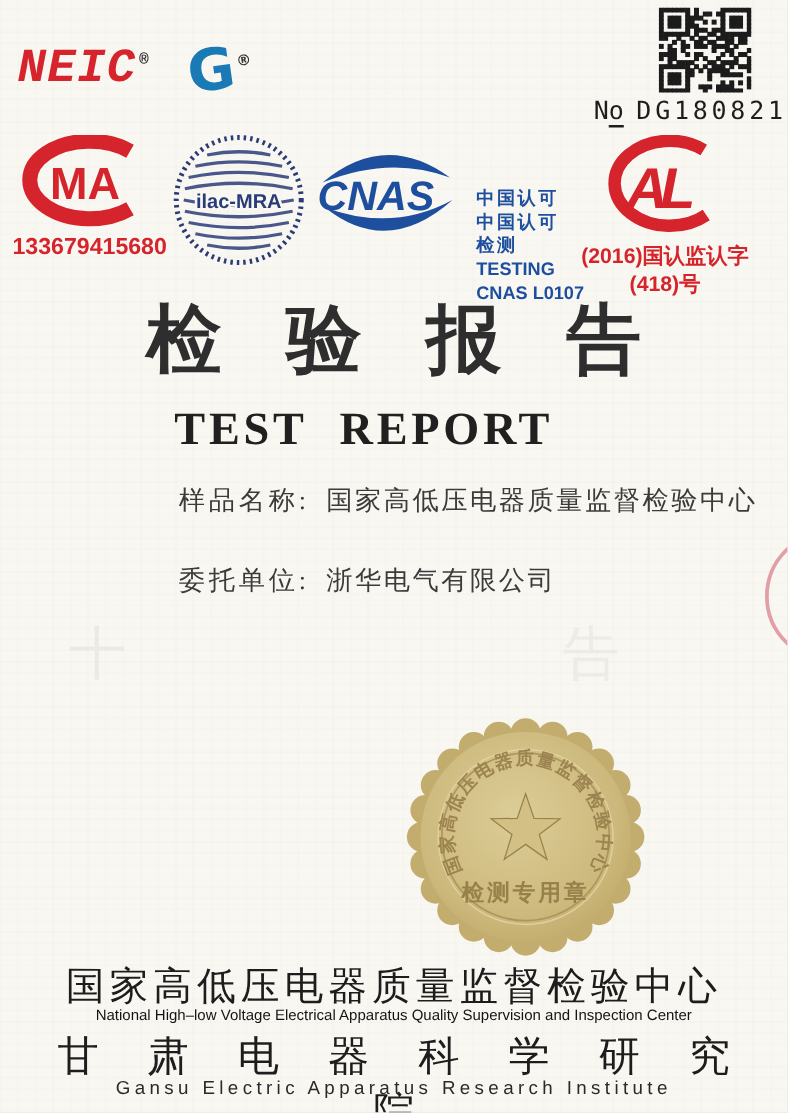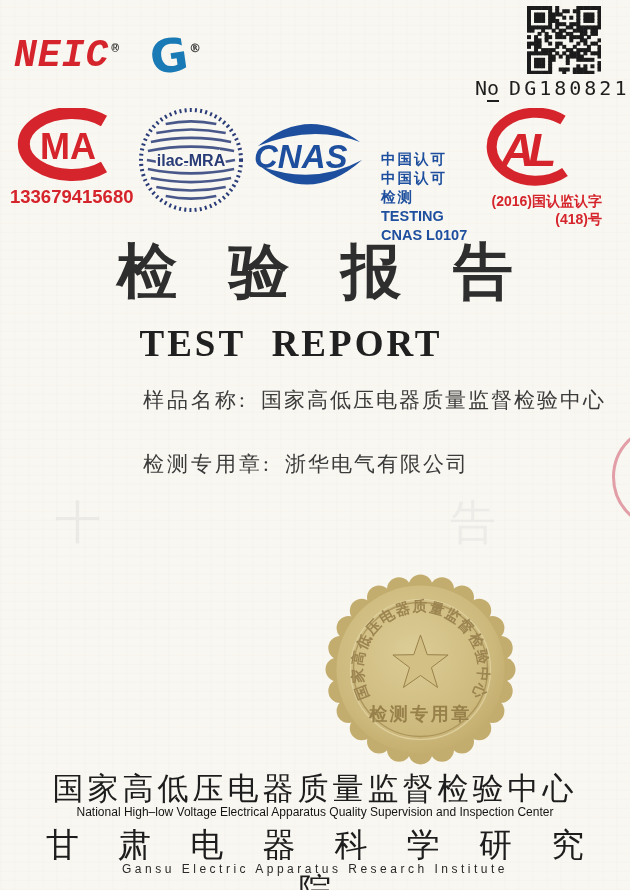--- a/index.html
+++ b/index.html
@@ -18,38 +18,38 @@
   .glogo{left:150px;top:28px;font-weight:bold;font-size:46px;color:#1a7ab5;font-family:"DejaVu Sans",sans-serif;transform:rotate(-8deg);}
   .glogo .reg{font-size:12px;}
   .qr{left:527px;top:6px;}
   .no-line{left:475px;top:76px;font-family:"DejaVu Sans Mono",monospace;font-size:20px;color:#1e1e1e;}
   .no-line .u{border-bottom:2px solid #1e1e1e;}
   .no-line .num{letter-spacing:3px;margin-left:10px;}
   
   .cma-num{left:10px;top:186px;width:122px;text-align:center;font-size:18.5px;font-weight:bold;color:#d5242b;font-family:"Liberation Sans",sans-serif;}
   .acc-lines{left:381px;top:110px;font-size:14.5px;font-weight:bold;color:#1d4f9e;line-height:19px;margin-top:40px;}
   .acc-lines .zh{letter-spacing:2px;}
-  .cal-caption{left:462px;top:193px;width:140px;text-align:right;font-size:14px;font-weight:bold;color:#d5242b;}
+  .cal-caption{left:462px;top:193px;width:140px;text-align:center;font-size:17px;font-weight:bold;color:#d5242b;}
   
   .title-zh{left:0;top:232px;width:630px;text-align:center;font-size:60px;font-weight:bold;color:#2e2e2e;letter-spacing:52px;padding-left:52px;box-sizing:border-box;}
   .title-en{left:0;top:322px;width:582px;text-align:center;font-size:37px;font-weight:bold;font-family:"Liberation Serif",serif;letter-spacing:3px;word-spacing:14px;color:#202020;}
   
   .fields{left:143px;top:386px;font-family:"Liberation Serif",serif;font-size:21px;color:#3b3b3b;}
   .field-row{margin-bottom:36px;white-space:nowrap;}
   .field-label{letter-spacing:3px;margin-right:8px;}
   .field-value{letter-spacing:2px;}
   .mono-value{font-family:"DejaVu Sans Mono",monospace;font-size:20px;letter-spacing:2px;}
   
   .seal{left:323px;top:572px;}
   .red-stamp{left:612px;top:424px;width:100px;height:100px;border-radius:50%;border:3px solid rgba(203,72,94,.5);}
   
   .footer-zh1{left:0;top:768px;width:630px;text-align:center;font-size:31px;color:#1d1d1d;letter-spacing:4px;font-weight:500;}
   .footer-en1{left:0;top:805px;width:630px;text-align:center;font-size:12px;color:#141414;}
   .footer-zh2{left:0;top:823px;width:630px;text-align:center;font-size:33px;color:#1d1d1d;letter-spacing:15px;padding-left:15px;box-sizing:border-box;font-weight:500;}
-  .footer-en2{left:0;top:862px;width:630px;text-align:center;font-size:12px;color:#2a2a2a;letter-spacing:3.5px;}
+  .footer-en2{left:0;top:862px;width:630px;text-align:center;font-size:15px;color:#2a2a2a;letter-spacing:3.5px;}
   
   .ghost{color:#4a5570;font-size:46px;letter-spacing:26px;opacity:.07;font-family:"Liberation Sans",sans-serif;}
   .g1{left:55px;top:492px;}
   .g2{left:450px;top:492px;opacity:.06;}
 </style>
 </head>
 <body>
 
 <div class="page">
 
@@ -344,21 +344,21 @@
 
   <div class="abs title-zh">检验报告</div>
   <div class="abs title-en">TEST REPORT</div>
 
   <div class="abs fields">
     <div class="field-row">
       <span class="field-label">样品名称:</span>
       <span class="field-value">国家高低压电器质量监督检验中心</span>
     </div>
     <div class="field-row">
-      <span class="field-label">检测专用章:</span>
+      <span class="field-label">委托单位:</span>
       <span class="field-value">浙华电气有限公司</span>
     </div>
   </div>
 
   <svg class="abs seal" id="seal-svg" width="195" height="195" viewBox="0 0 195 195">
     <defs>
       <radialGradient id="goldGrad" cx="45%" cy="40%" r="70%">
         <stop offset="0%" stop-color="#dccd97"></stop>
         <stop offset="70%" stop-color="#ccb87b"></stop>
         <stop offset="100%" stop-color="#bda465"></stop>

